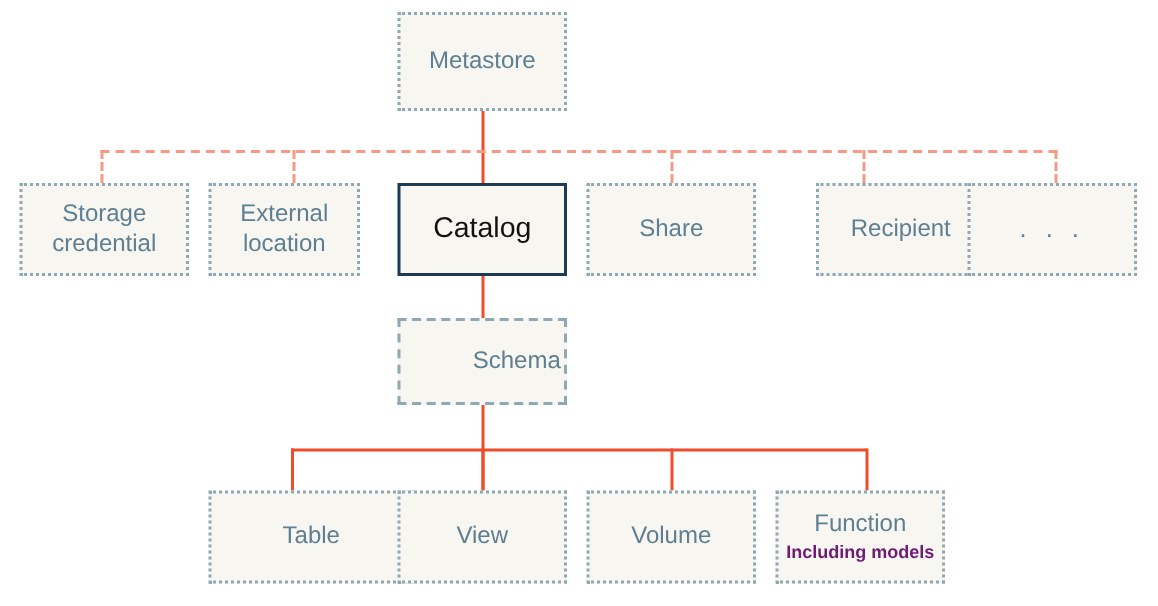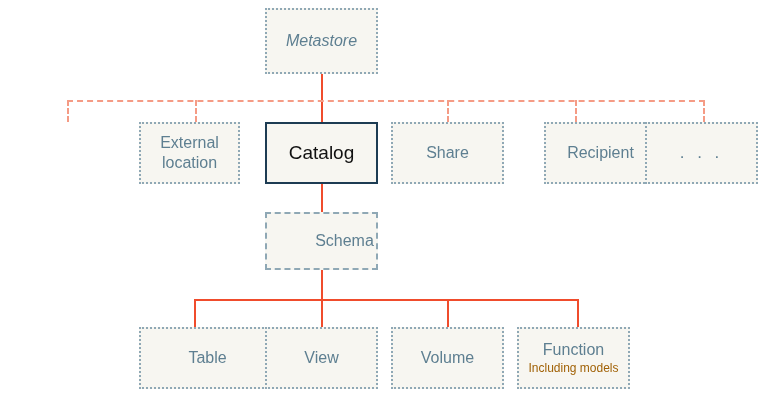--- a/index.html
+++ b/index.html
@@ -45,21 +45,22 @@
     align-items: center;
   }
   .node-label {
     display: block;
   }
   .node-sub {
     display: block;
     font-size: 12px;
     line-height: 1.2;
     margin-top: 1px;
-    color: #a16207;
+    color: #701a75;
+    font-weight: bold;
   }
   .dots {
     letter-spacing: 4px;
     font-size: 17px;
   }
 
   
   .conn {
     position: absolute;
     z-index: 1;
@@ -96,24 +97,27 @@
       <div class="conn v-dash" style="left: 703px; top: 100px; height: 22px;"></div>
       <div class="conn v-solid" style="left: 321px; top: 184px; height: 28px;"></div>
       <div class="conn v-solid" style="left: 321px; top: 270px; height: 57px;"></div>
       <div class="conn h-solid" style="left: 194px; top: 299px; width: 384px;"></div>
       <div class="conn v-solid" style="left: 194px; top: 299px; height: 28px;"></div>
       <div class="conn v-solid" style="left: 321px; top: 299px; height: 28px;"></div>
       <div class="conn v-solid" style="left: 447px; top: 299px; height: 28px;"></div>
       <div class="conn v-solid" style="left: 577px; top: 299px; height: 28px;"></div>
     </div>
 
-  <div class="node" style="left: 265px; top: 8px; width: 113px; height: 66px; font-style: italic;">
+  <div class="node" style="left: 265px; top: 8px; width: 113px; height: 66px;">
     <span class="node-label">Metastore</span>
   </div>
 
+  <div class="node" style="left: 13px; top: 122px; width: 113px; height: 62px;">
+    <span class="node-label">Storage credential</span>
+  </div>
   <div class="node" style="left: 139px; top: 122px; width: 101px; height: 62px;">
     <span class="node-label">External location</span>
   </div>
   <div class="node primary" style="left: 265px; top: 122px; width: 113px; height: 62px;">
     <span class="node-label">Catalog</span>
   </div>
   <div class="node" style="left: 391px; top: 122px; width: 113px; height: 62px; text-align: right;">
     <span class="node-label">Share</span>
   </div>
   <div class="node" style="left: 517px; top: 122px; width: 113px; height: 62px; margin-left: 27px;">

